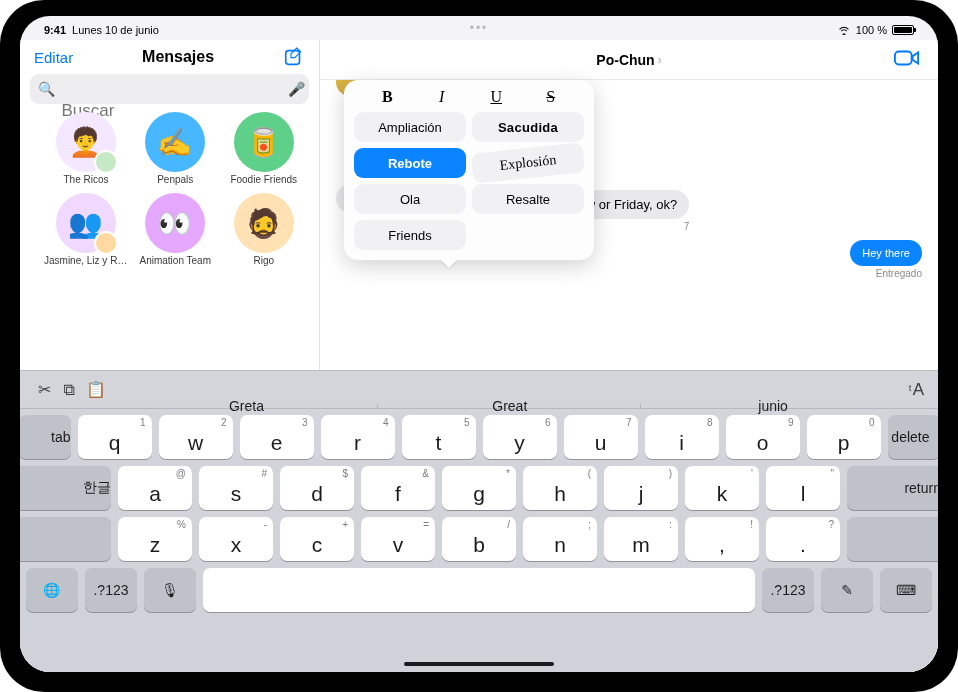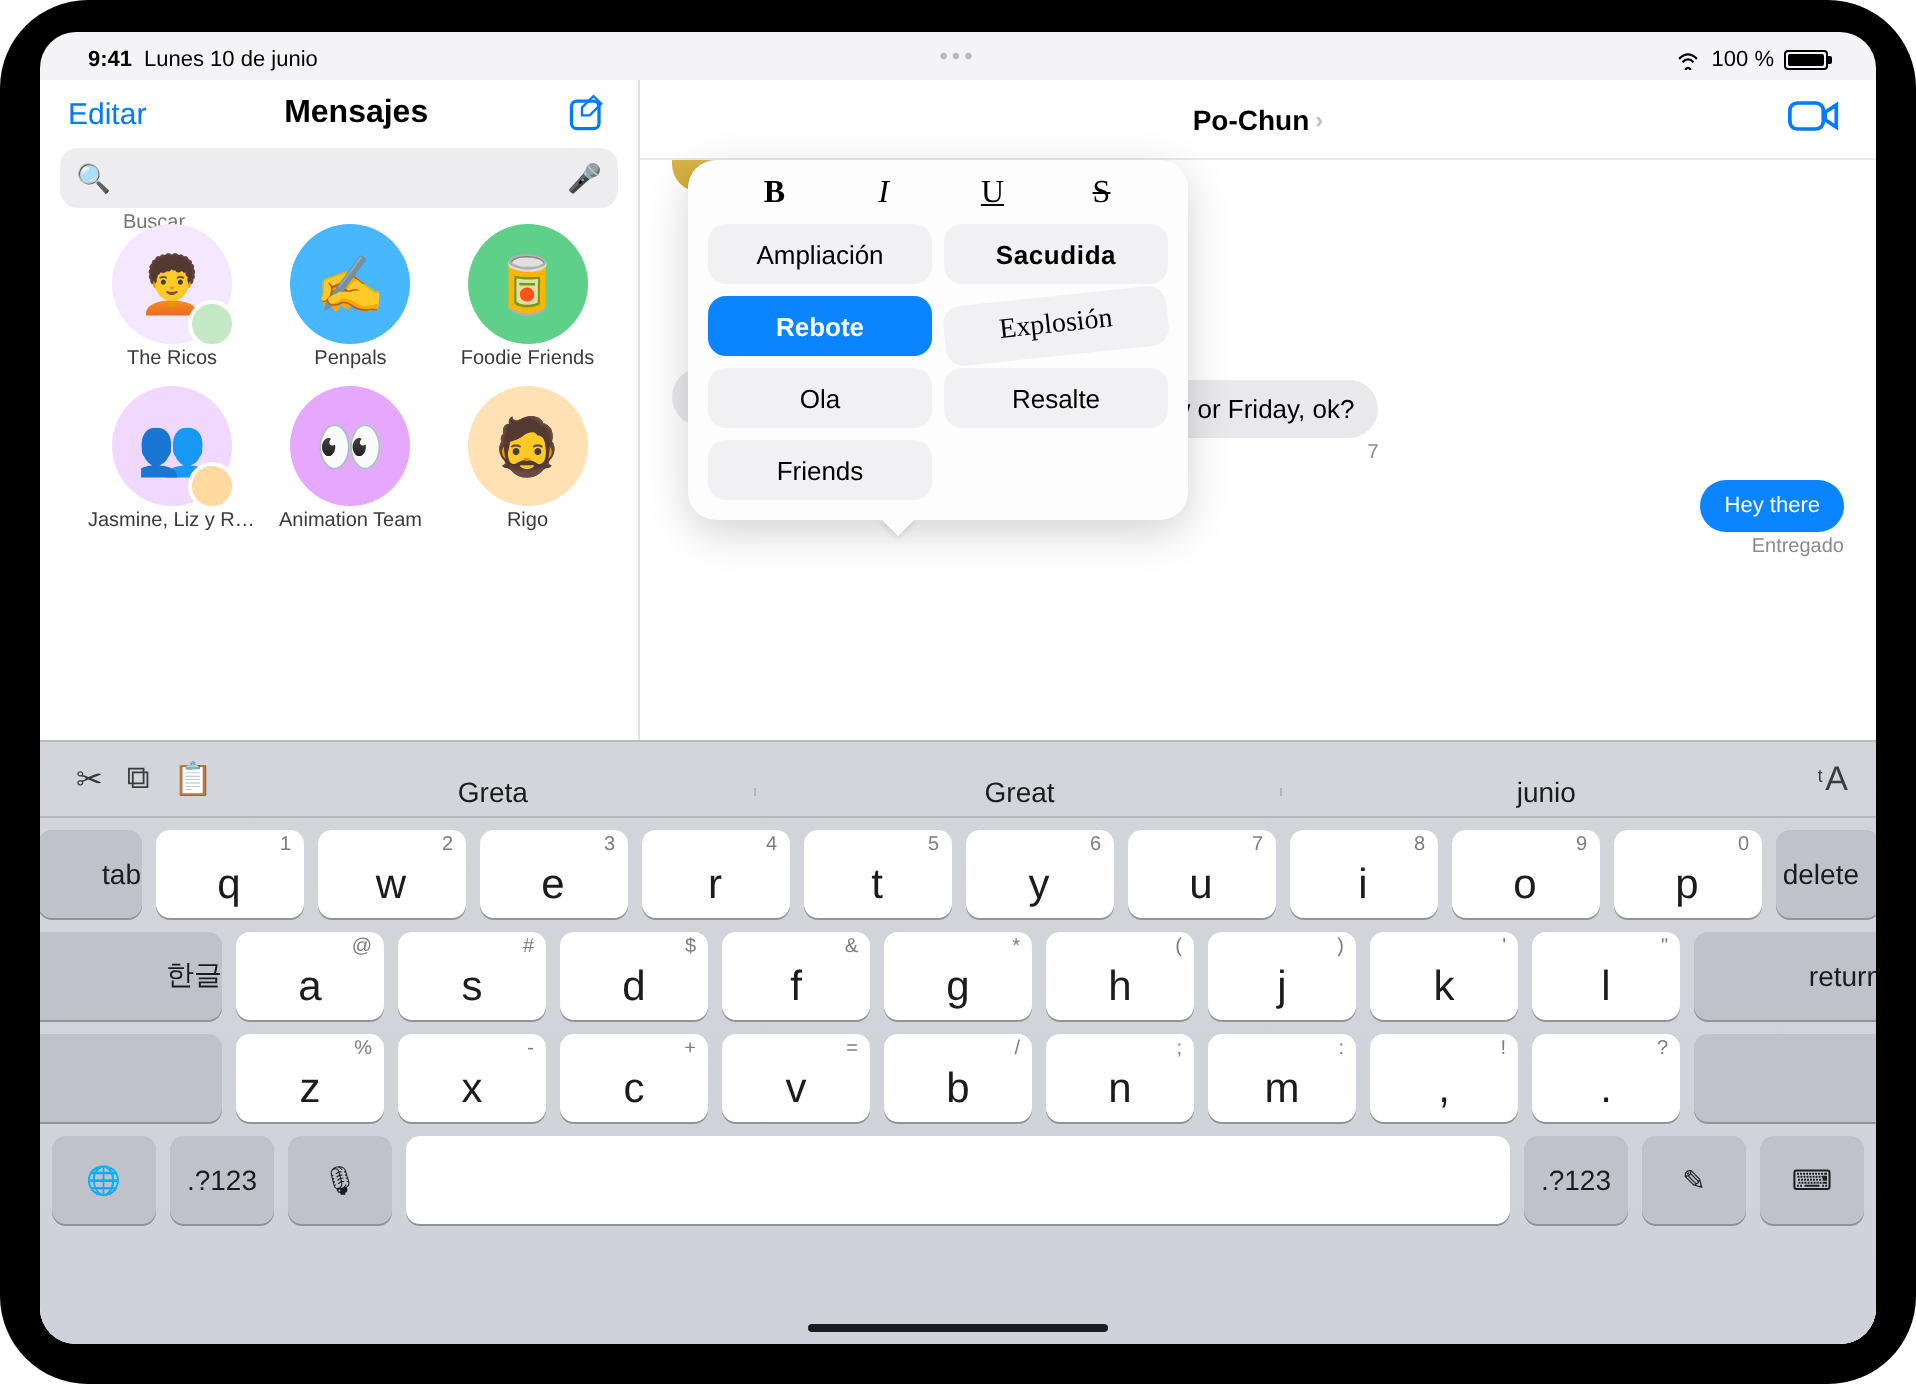--- a/index.html
+++ b/index.html
@@ -1,21 +1,21 @@
 <!DOCTYPE html>
 <html><head>
   <meta charset="utf-8">
   <style>
     * { margin: 0; padding: 0; box-sizing: border-box; font-family: -apple-system, 'Helvetica Neue', Arial, sans-serif; }
     body { background: #fff; }
     .device {
       width: 958px; height: 692px; background: #000; border-radius: 44px; padding: 16px 20px 20px 20px; position: relative; margin: 0 auto;
     }
     .screen {
-      width: 100%; height: 100%; background: #f4f4f6; border-radius: 18px; overflow: hidden; position: relative;
+      width: 100%; height: 100%; background: #f4f4f6; border-radius: 30px; overflow: hidden; position: relative;
     }
     
     .statusbar {
       position: absolute; top: 0; left: 0; right: 0; height: 24px; display: flex; justify-content: space-between; align-items: center; padding: 4px 24px 0 24px; font-size: 11px; color: #000; z-index: 50;
     }
     .status-left { display: flex; align-items: center; gap: 6px; }
     .status-right { display: flex; align-items: center; gap: 5px; }
     .battery { width: 22px; height: 10px; border: 1px solid #000; border-radius: 2px; position: relative; display: inline-block; }
     .battery::after { content: ""; position: absolute; right: -3px; top: 2px; width: 2px; height: 4px; background:#000; border-radius: 0 1px 1px 0;}
     .battery-fill { position: absolute; top: 1px; left: 1px; bottom: 1px; right: 1px; background: #000; border-radius: 1px;}
@@ -25,21 +25,21 @@
     .content { position: absolute; top: 24px; left: 0; right: 0; bottom: 0; display: flex; }
     .sidebar { width: 300px; background: #fff; border-right: 1px solid #e2e2e6; display: flex; flex-direction: column; }
     .sidebar-header { display: flex; align-items: center; justify-content: space-between; padding: 6px 14px 2px 14px; }
     .edit-btn { color: #007aff; font-size: 15px; }
     .sidebar-title { font-weight: 700; font-size: 16px; }
     .compose-icon { width: 22px; height: 22px; color: #007aff; }
     .search-wrap { padding: 4px 10px 8px 10px; }
     .searchbar {
       background: #ededef; border-radius: 9px; height: 30px; display: flex; align-items: center; padding: 0 8px; gap: 6px;
     }
-    .searchbar input { border: none; background: transparent; flex: 1; font-size: 10px; outline: none; margin-top: 44px; }
+    .searchbar input { border: none; background: transparent; flex: 1; font-size: 17px; outline: none; margin-top: 44px; }
     .search-glyph { color: #8a8a8e; font-size: 14px; }
     .mic-glyph { color: #8a8a8e; font-size: 14px; }
     .contact-grid { padding: 0 14px 0 24px; display: grid; grid-template-columns: repeat(3, 1fr); gap: 8px 6px; }
     .contact { display: flex; flex-direction: column; align-items: center; gap: 2px; }
     .avatar { width: 60px; height: 60px; border-radius: 50%; display: flex; align-items: center; justify-content: center; font-size: 28px; position: relative; }
     .avatar-sm { position: absolute; width: 24px; height: 24px; border-radius: 50%; border: 2px solid #fff; bottom: -2px; right: -2px; }
     .contact-label { font-size: 10px; color: #3a3a3c; text-align: center; white-space: nowrap; overflow: hidden; text-overflow: ellipsis; max-width: 84px;}
     
     .conv { flex: 1; background: #fff; position: relative; display: flex; flex-direction: column; }
     .conv-header { height: 40px; display: flex; align-items: center; justify-content: center; position: relative; border-bottom: 0.5px solid #eaeaec; }
@@ -79,21 +79,21 @@
     .sel-handle { position: absolute; width: 8px; height: 8px; background: #0a84ff; border-radius: 50%;}
     .sel-handle.l { left: -5px; top: -8px;}
     .sel-handle.r { right: -5px; bottom: -8px;}
     .send-btn { position: absolute; right: 3px; top: 2px; width: 24px; height: 24px; border-radius: 50%; background: #0a84ff; color: #fff; display: flex; align-items: center; justify-content: center;}
     
     .keyboard {
       position: absolute; left: 0; right: 0; bottom: 0; height: 302px; background: linear-gradient(#d3d5db,#cfd2d8); border-top: 0.5px solid #b9bbc0; z-index: 30; padding-top: 0;
     }
     .kb-toolbar { height: 38px; display: flex; align-items: center; border-bottom: 0.5px solid #b6b8bd; padding: 0 14px; gap: 4px;}
     .kb-tool { color: #3b3b3d; font-size: 16px; padding: 0 4px;}
-    .suggestions { flex: 1; display: flex; align-items: center; height: 100%; margin-top: 12px;}
+    .suggestions { flex: 1; display: flex; align-items: flex-end; height: 100%; margin-top: 12px;}
     .sugg { flex: 1; text-align: center; font-size: 14px; color: #1c1c1e; position: relative;}
     .sugg:not(:last-child)::after { content:""; position: absolute; right: 0; top: 6px; bottom: 6px; width: 1px; background: #b4b6bb;}
     .kb-format { color:#3b3b3d; font-size: 13px; border: none; display:flex; align-items:center; gap:1px;}
     .kb-rows { padding: 6px 6px 8px 6px; display: flex; flex-direction: column; gap: 7px;}
     .kb-row { display: flex; gap: 7px; justify-content: center;}
     .key {
       background: #fff; border-radius: 7px; box-shadow: 0 1px 0 rgba(0,0,0,0.3); height: 44px; display: flex; align-items: flex-end; justify-content: center; padding-bottom: 4px; font-size: 21px; color: #1c1c1e; position: relative; flex: 0 0 74px;
     }
     .key .hint { position: absolute; top: 2px; right: 6px; font-size: 10px; color: #7d7d82;}
     .key.func { background: #bfc2c9; font-size: 14px; align-items: center; padding-bottom: 0; justify-content: flex-end; padding-left: 10px;}

